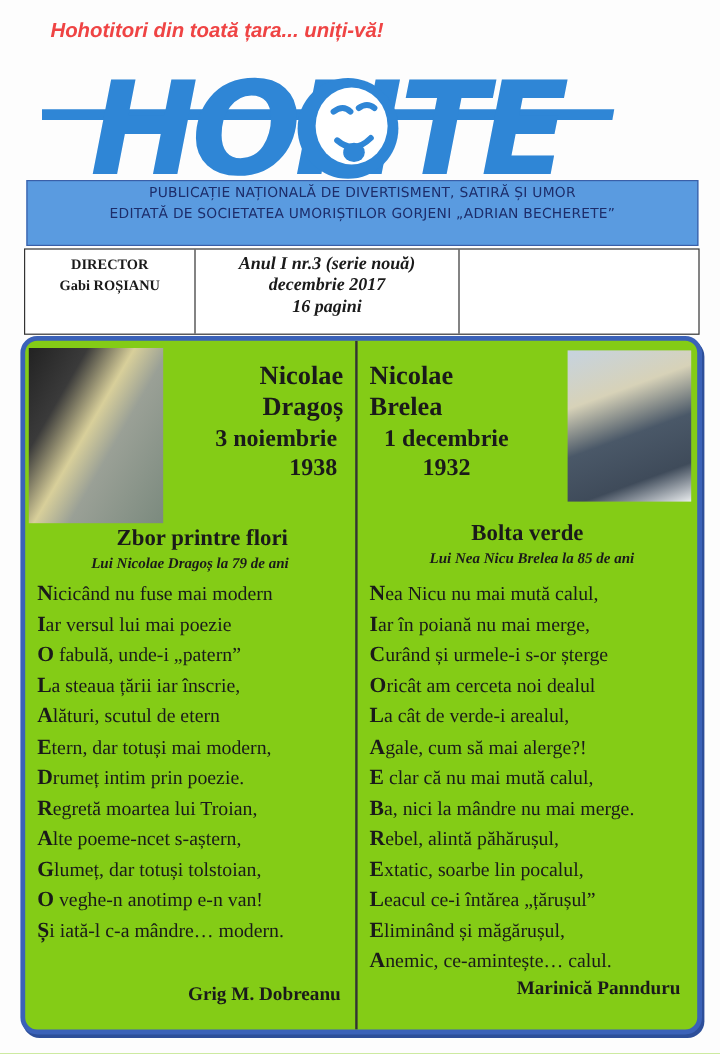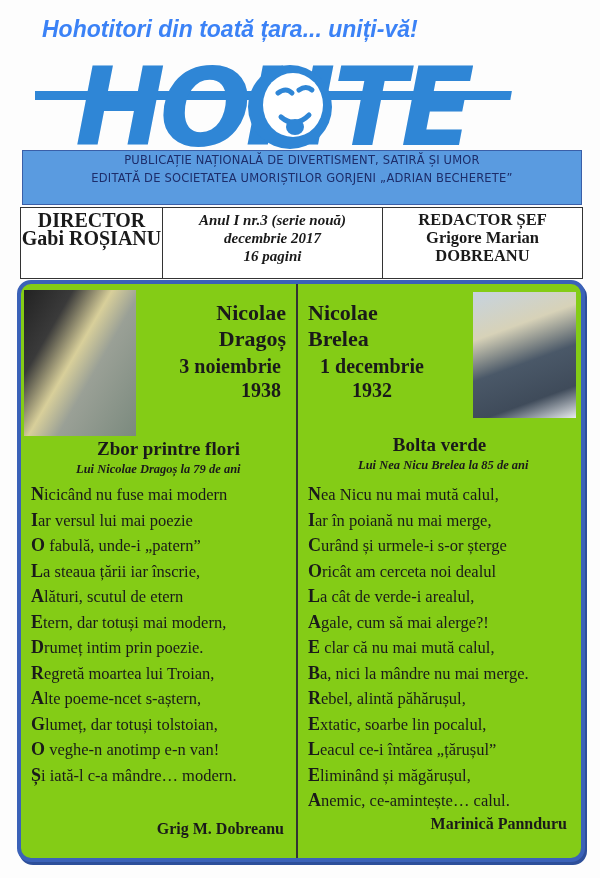--- a/index.html
+++ b/index.html
@@ -1,22 +1,22 @@
 <!DOCTYPE html>
 <html><head>
 <meta charset="utf-8">
 <style>
   * { box-sizing: border-box; margin: 0; padding: 0; }
   body { width: 600px; height: 878px; background: #fdfdfd; position: relative; overflow: hidden; font-family: "Liberation Serif", serif; color: #1a1a1a; }
-  .slogan { position: absolute; left: 42px; top: 16px; font-family: "Liberation Sans", sans-serif; font-weight: bold; font-style: italic; font-size: 23px; color: #3b82f6; }
+  .slogan { position: absolute; left: 42px; top: 16px; font-family: "Liberation Sans", sans-serif; font-weight: bold; font-style: italic; font-size: 17px; color: #ef4444; }
   .logo { position: absolute; left: 35px; top: 45px; width: 500px; height: 112px; }
   .band { position: absolute; left: 22px; top: 150px; width: 560px; height: 55px; background: #5a9be0; border: 1px solid #3a5fa8; text-align: center; padding-top: 0; }
   .band div { font-family: "DejaVu Sans", sans-serif; font-size: 11.5px; color: #1d2d6a; letter-spacing: 0.2px; line-height: 18px; }
   .mast { position: absolute; left: 20px; top: 207px; width: 563px; height: 72px; border: 1.5px solid #333; display: flex; background: #fff; }
-  .mast .cell { text-align: center; font-weight: bold; font-size: 20px; line-height: 18px; padding-top: 3px; }
+  .mast .cell { text-align: center; font-weight: bold; font-size: 12px; line-height: 18px; padding-top: 3px; }
   .mast .c1 { width: 142px; border-right: 1.5px solid #333; }
   .mast .c2 { width: 220px; border-right: 1.5px solid #333; font-style: italic; font-size: 15px; font-weight: bold; }
   .mast .c3 { flex: 1; font-size: 16.5px; }
   .panel { position: absolute; left: 17px; top: 280px; width: 568px; height: 582px; border: 4px solid #3b62b8; border-radius: 14px; background: #84cc16; box-shadow: 2px 3px 0 #2d4f9a; overflow: hidden; }
   .divider { position: absolute; left: 275px; top: 0; bottom: 0; width: 1.5px; background: #333; }
   .col { position: absolute; top: 0; bottom: 0; }
   .colL { left: 0; width: 275px; }
   .colR { left: 277px; width: 283px; }
   .photo { position: absolute; }
   .photoL { left: 3px; top: 6px; width: 112px; height: 146px; background: linear-gradient(120deg,#222 0%,#3a3a3a 25%,#d8cf9a 45%,#9aa096 60%,#7b8a7e 100%); }
@@ -71,25 +71,20 @@
 <div class="mast">
   <div class="cell c1">
     <div>DIRECTOR</div>
     <div>Gabi ROȘIANU</div>
   </div>
   <div class="cell c2">
     <div>Anul I  nr.3 (serie nouă)</div>
     <div>decembrie 2017</div>
     <div>16 pagini</div>
   </div>
-  <div class="cell c3">
-    <div>REDACTOR ȘEF</div>
-    <div>Grigore Marian</div>
-    <div>DOBREANU</div>
-  </div>
 </div>
 
 <div class="panel">
   <div class="divider"></div>
 
   <div class="col colL">
     <div class="photo photoL"></div>
     <div class="name nameL">
       <div>Nicolae</div>
       <div>Dragoș</div>

